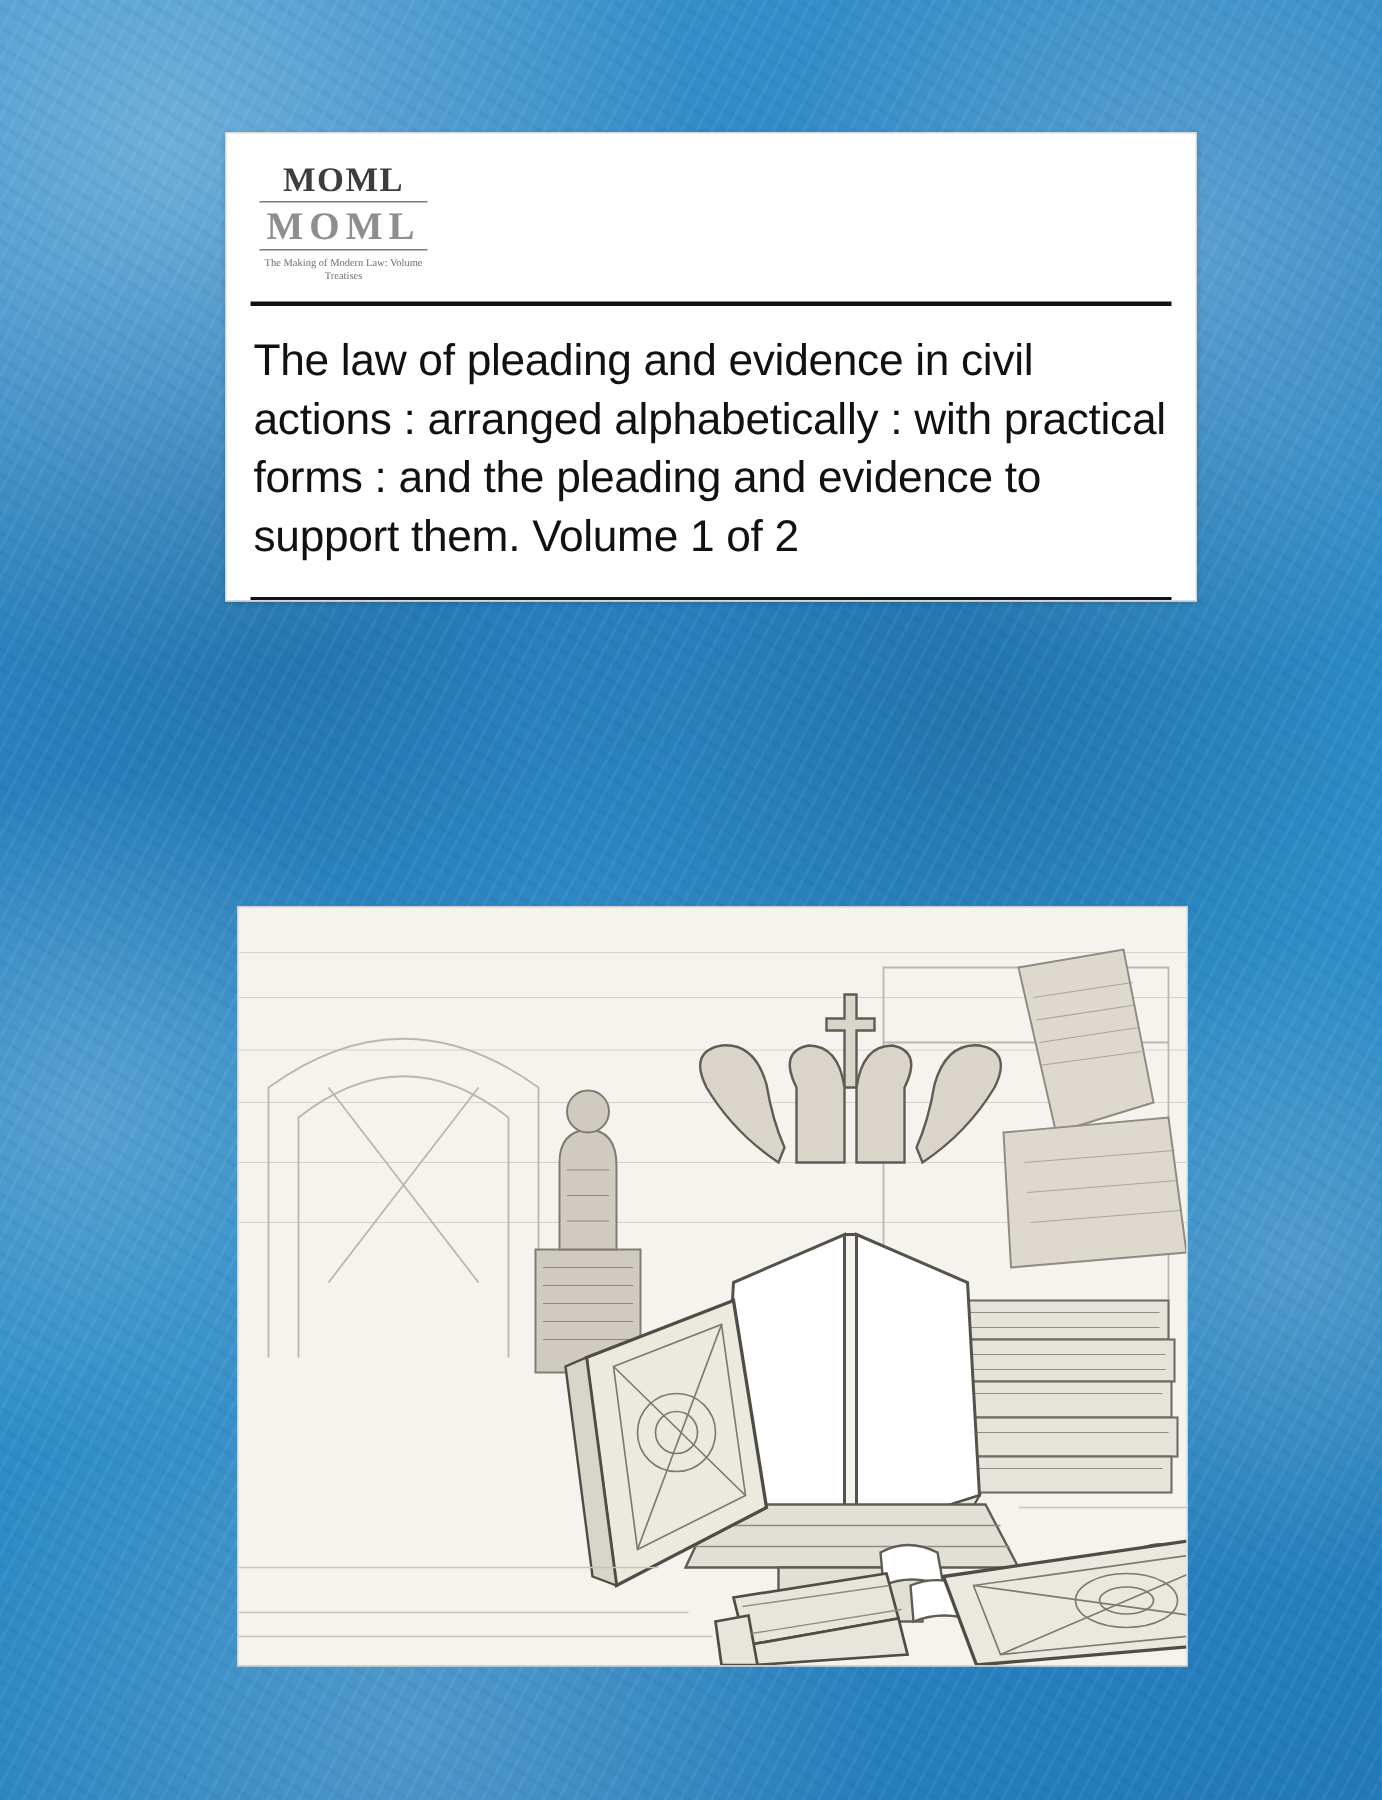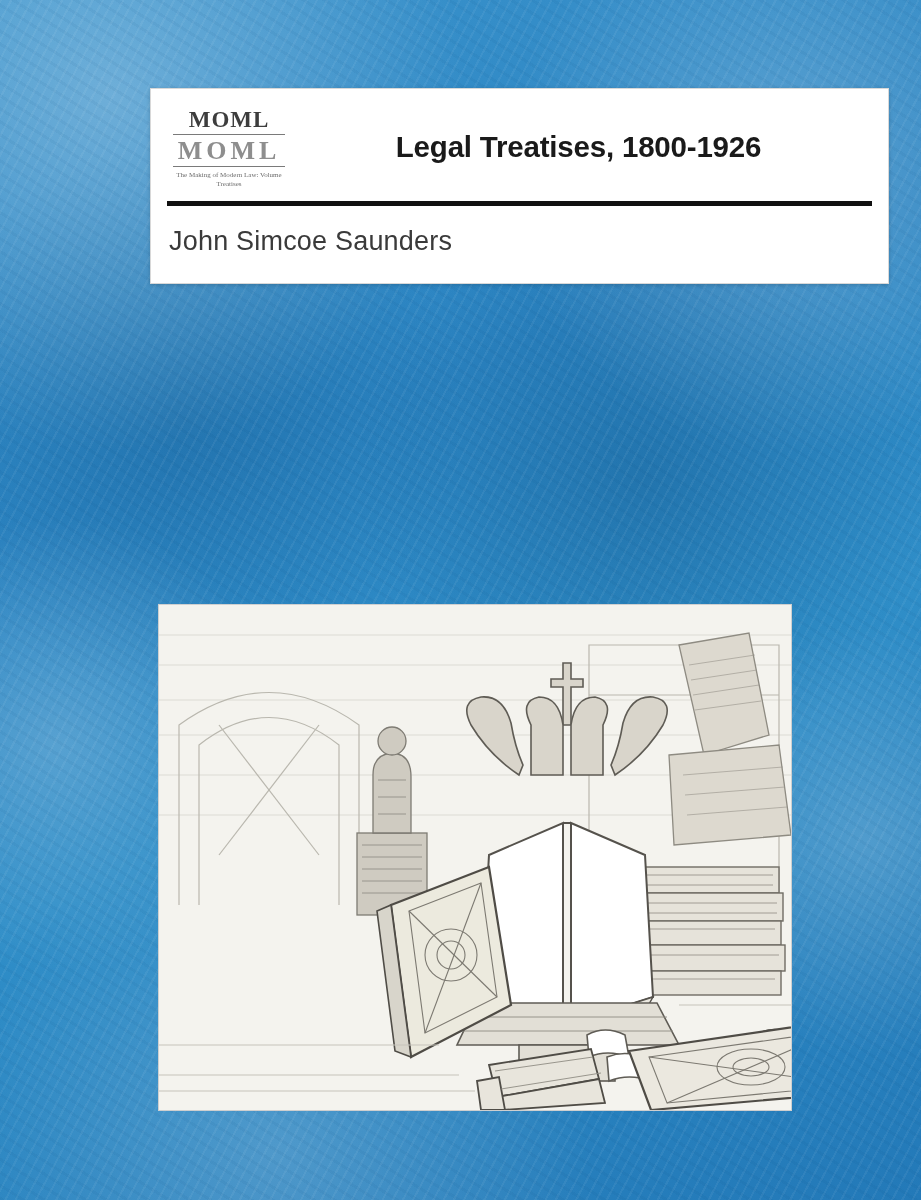--- a/index.html
+++ b/index.html
@@ -38,21 +38,21 @@
       repeating-linear-gradient(118deg, rgba(255,255,255,0.055) 0px, rgba(255,255,255,0.055) 2px, rgba(0,0,0,0) 2px, rgba(0,0,0,0) 9px),
       repeating-linear-gradient(32deg, rgba(0,60,110,0.05) 0px, rgba(0,60,110,0.05) 3px, rgba(0,0,0,0) 3px, rgba(0,0,0,0) 11px);
     pointer-events: none;
   }
 
   
   .cover {
     position: absolute;
     left: 150px;
     top: 88px;
-    width: 739px;
+    width: 648px;
     background: #ffffff;
     box-sizing: border-box;
     border: 1px solid #d8d8d8;
     box-shadow: 0 1px 4px rgba(0,0,0,0.18);
     z-index: 2;
   }
 
   
   .header-row {
     display: flex;
@@ -164,31 +164,30 @@
     <div class="header-row">
 
       <div class="moml-logo">
         <div class="moml-word">MOML</div>
         <div class="moml-rule"></div>
         <div class="moml-stack">MOML</div>
         <div class="moml-rule"></div>
         <div class="moml-sub">The Making of Modern Law: Volume Treatises</div>
       </div>
 
-      <div class="series-title">Legal Treatises, 1800-1926</div>
     </div>
 
     <div class="hr-thick"></div>
 
+    <div class="title-block">
+      <div class="book-title">The law of pleading and evidence in civil actions : arranged alphabetically : with practical forms : and the pleading and evidence to support them. Volume 1 of 2</div>
+    </div>
 
     <div class="hr-thin"></div>
 
-    <div class="author-block">
-      <div class="author-name">John Simcoe Saunders</div>
-    </div>
 
   </div>
 
   <div class="illustration">
     <svg width="632" height="505" viewBox="0 0 632 505" xmlns="http://www.w3.org/2000/svg">
       <rect x="0" y="0" width="632" height="505" fill="#f4f3ee"></rect>
 
       <g stroke="#c9c7bf" stroke-width="0.7" opacity="0.75">
         <line x1="0" y1="30" x2="632" y2="30"></line>
         <line x1="0" y1="60" x2="632" y2="60"></line>

